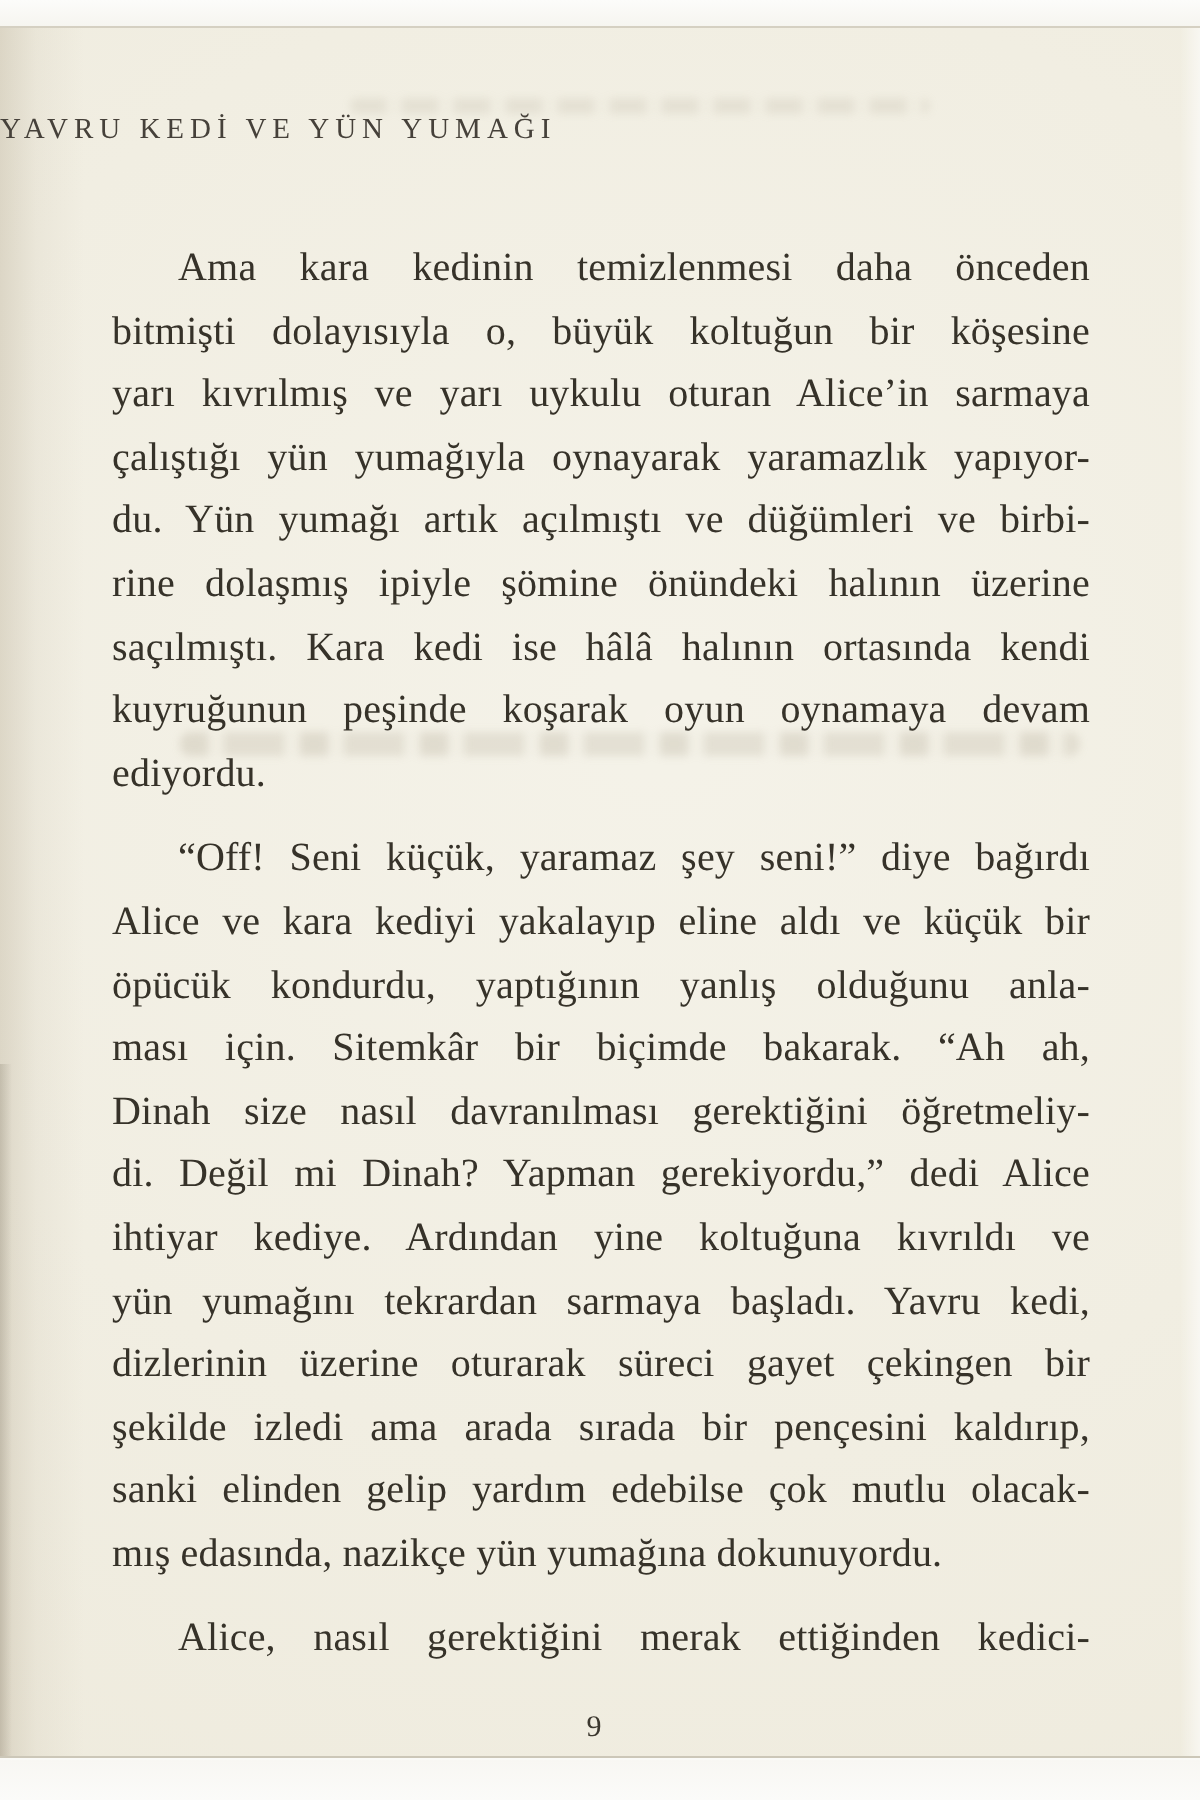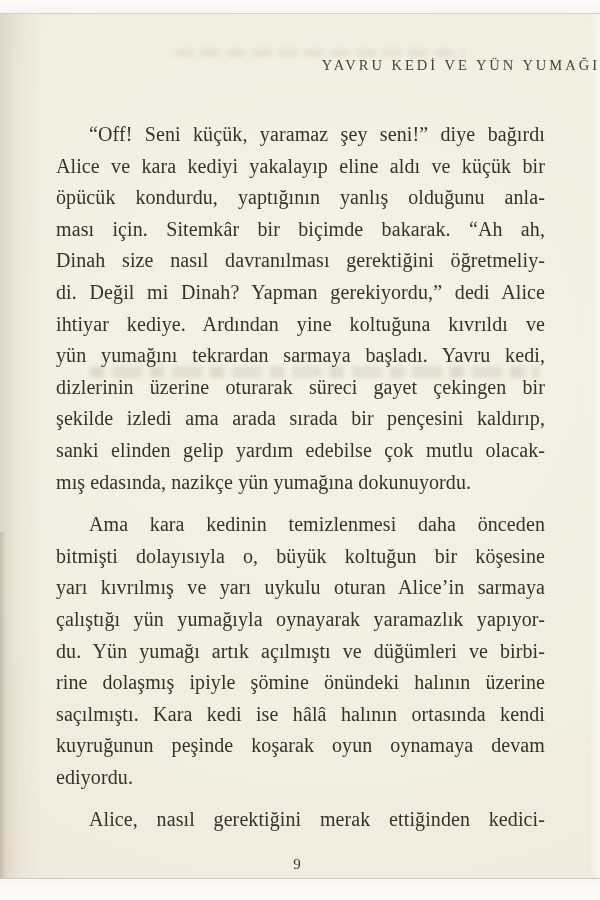--- a/index.html
+++ b/index.html
@@ -29,21 +29,21 @@
     position: absolute; left: 0; right: 0; bottom: 0; height: 20px;
     background: linear-gradient(180deg, #f8f7f3, #fbfbf9);
   }
   .edge-left-strip {
     position: absolute; left: 0; top: 60%; bottom: 0; width: 6px;
     background: linear-gradient(90deg, rgba(150,142,125,0.35), rgba(150,142,125,0));
   }
   .chapter-header {
     position: absolute;
     left: 0; right: 0; top: 43px;   
-    text-align: right;
+    text-align: left;
     font-size: 14.5px;
     letter-spacing: 3px;
     color: #46413a;
     font-weight: normal;
   }
   .body-text {
     position: absolute;
     left: 56px; top: 105px;  
     width: 489px;
     font-size: 20px;
@@ -95,45 +95,45 @@
 <div class="edge-top"></div>
 
 <div class="page-scan">
   <div class="bleed bleed-2"></div>
   <div class="bleed bleed-1"></div>
 
   <div class="chapter-header">YAVRU KEDİ VE YÜN YUMAĞI</div>
 
   <div class="body-text">
       <div class="para">
+        <div class="line indent">Ama kara kedinin temizlenmesi daha önceden</div>
+        <div class="line">bitmişti dolayısıyla o, büyük koltuğun bir köşesine</div>
+        <div class="line">yarı kıvrılmış ve yarı uykulu oturan Alice’in sarmaya</div>
+        <div class="line">çalıştığı yün yumağıyla oynayarak yaramazlık yapıyor-</div>
+        <div class="line">du. Yün yumağı artık açılmıştı ve düğümleri ve birbi-</div>
+        <div class="line">rine dolaşmış ipiyle şömine önündeki halının üzerine</div>
+        <div class="line">saçılmıştı. Kara kedi ise hâlâ halının ortasında kendi</div>
+        <div class="line">kuyruğunun peşinde koşarak oyun oynamaya devam</div>
+        <div class="line last">ediyordu.</div>
+      </div>
+      <div class="para">
         <div class="line indent">“Off! Seni küçük, yaramaz şey seni!” diye bağırdı</div>
         <div class="line">Alice ve kara kediyi yakalayıp eline aldı ve küçük bir</div>
         <div class="line">öpücük kondurdu, yaptığının yanlış olduğunu anla-</div>
         <div class="line">ması için. Sitemkâr bir biçimde bakarak. “Ah ah,</div>
         <div class="line">Dinah size nasıl davranılması gerektiğini öğretmeliy-</div>
         <div class="line">di. Değil mi Dinah? Yapman gerekiyordu,” dedi Alice</div>
         <div class="line">ihtiyar kediye. Ardından yine koltuğuna kıvrıldı ve</div>
         <div class="line">yün yumağını tekrardan sarmaya başladı. Yavru kedi,</div>
         <div class="line">dizlerinin üzerine oturarak süreci gayet çekingen bir</div>
         <div class="line">şekilde izledi ama arada sırada bir pençesini kaldırıp,</div>
         <div class="line">sanki elinden gelip yardım edebilse çok mutlu olacak-</div>
         <div class="line last">mış edasında, nazikçe yün yumağına dokunuyordu.</div>
       </div>
       <div class="para">
-        <div class="line indent">Ama kara kedinin temizlenmesi daha önceden</div>
-        <div class="line">bitmişti dolayısıyla o, büyük koltuğun bir köşesine</div>
-        <div class="line">yarı kıvrılmış ve yarı uykulu oturan Alice’in sarmaya</div>
-        <div class="line">çalıştığı yün yumağıyla oynayarak yaramazlık yapıyor-</div>
-        <div class="line">du. Yün yumağı artık açılmıştı ve düğümleri ve birbi-</div>
-        <div class="line">rine dolaşmış ipiyle şömine önündeki halının üzerine</div>
-        <div class="line">saçılmıştı. Kara kedi ise hâlâ halının ortasında kendi</div>
-        <div class="line">kuyruğunun peşinde koşarak oyun oynamaya devam</div>
-        <div class="line last">ediyordu.</div>
-      </div>
-      <div class="para">
         <div class="line indent">Alice, nasıl gerektiğini merak ettiğinden kedici-</div>
       </div>
     </div>
 
   <div class="page-number">9</div>
 
   <div class="edge-left-strip"></div>
 </div>
 
 <div class="edge-bottom"></div>

